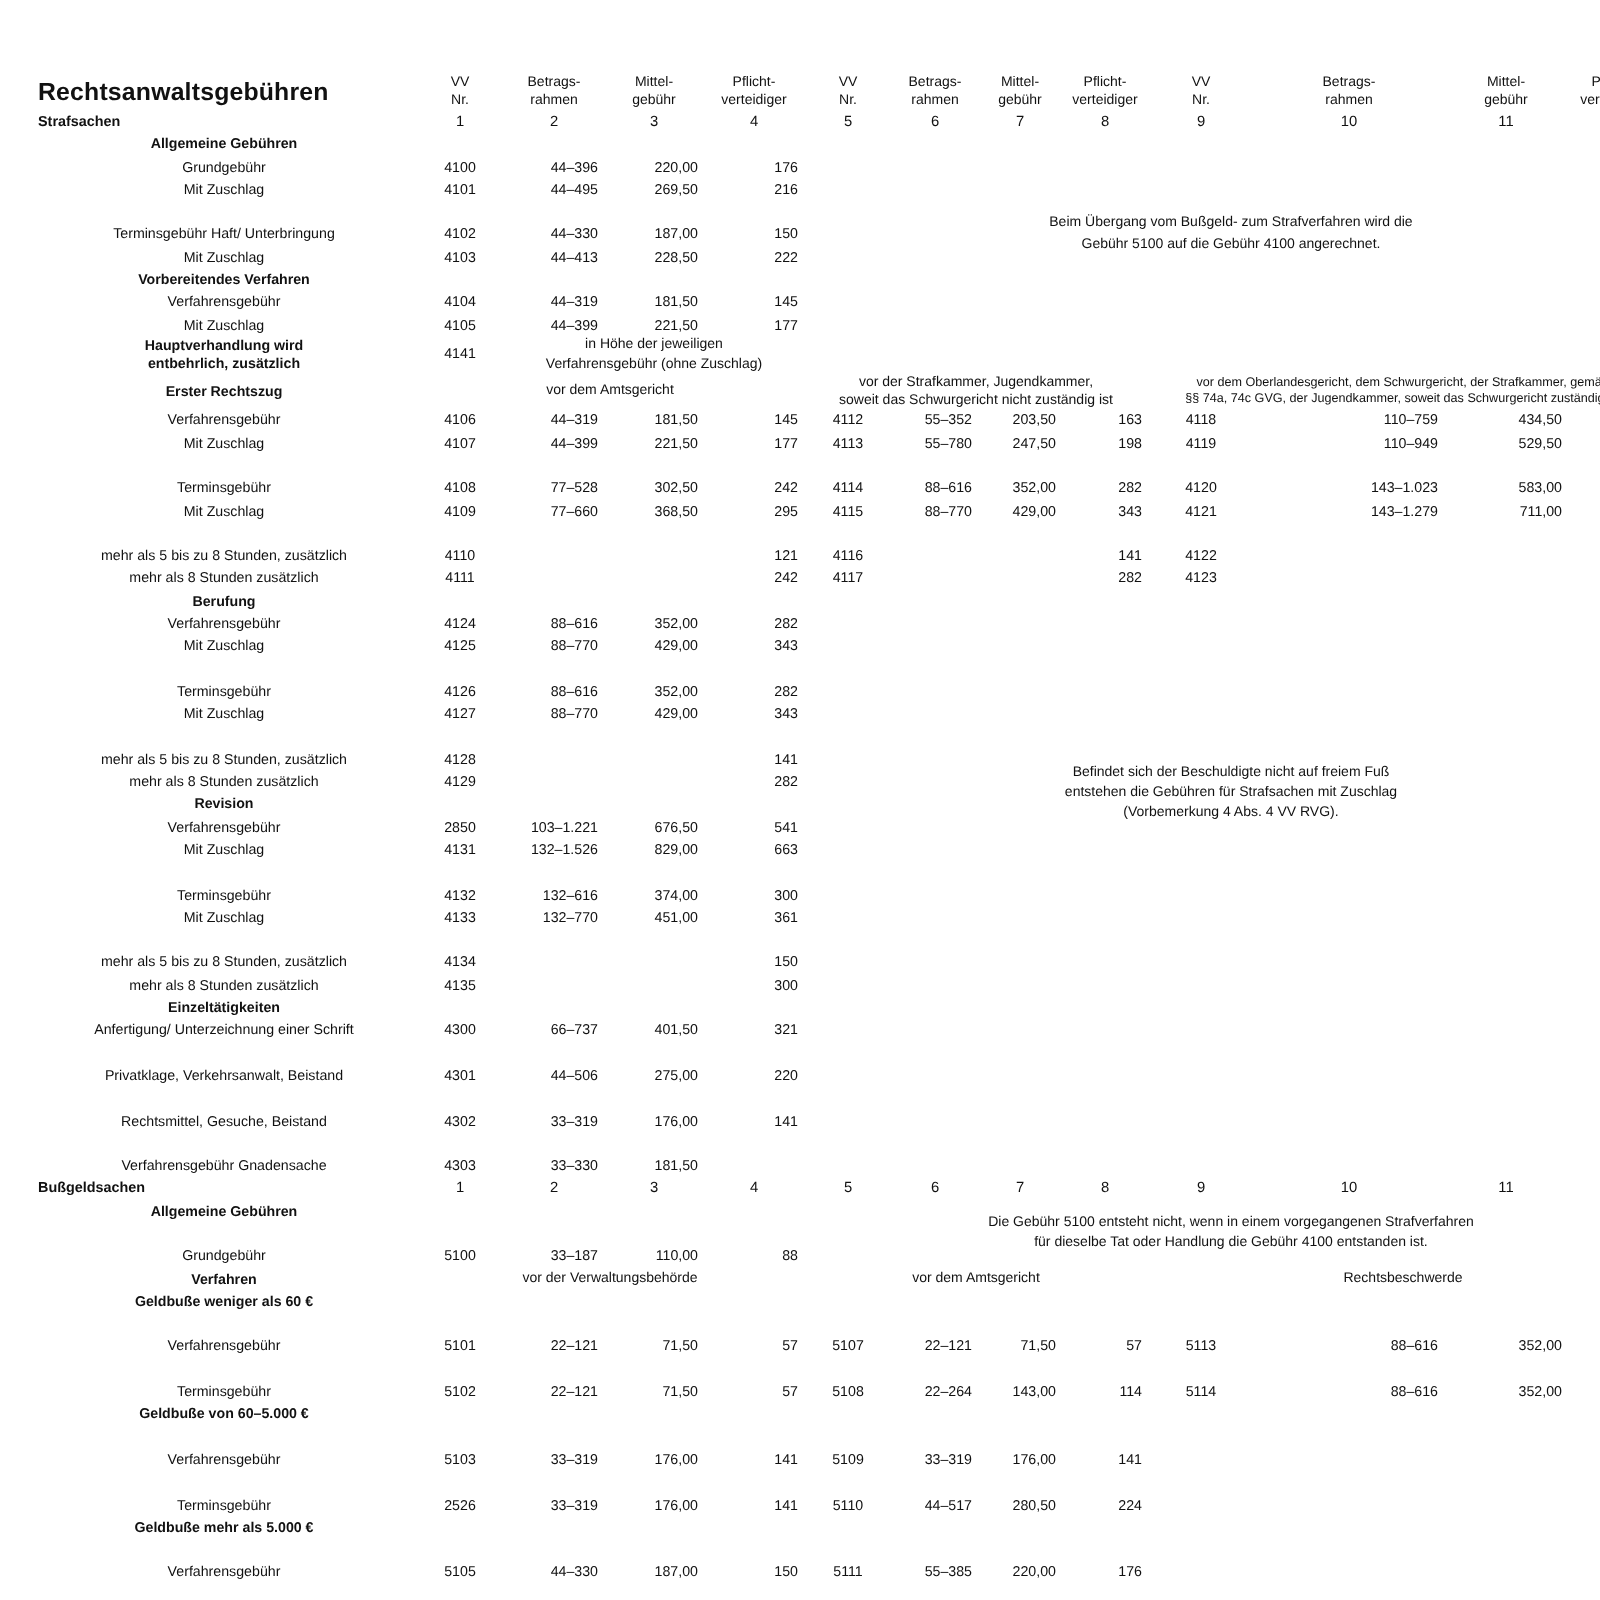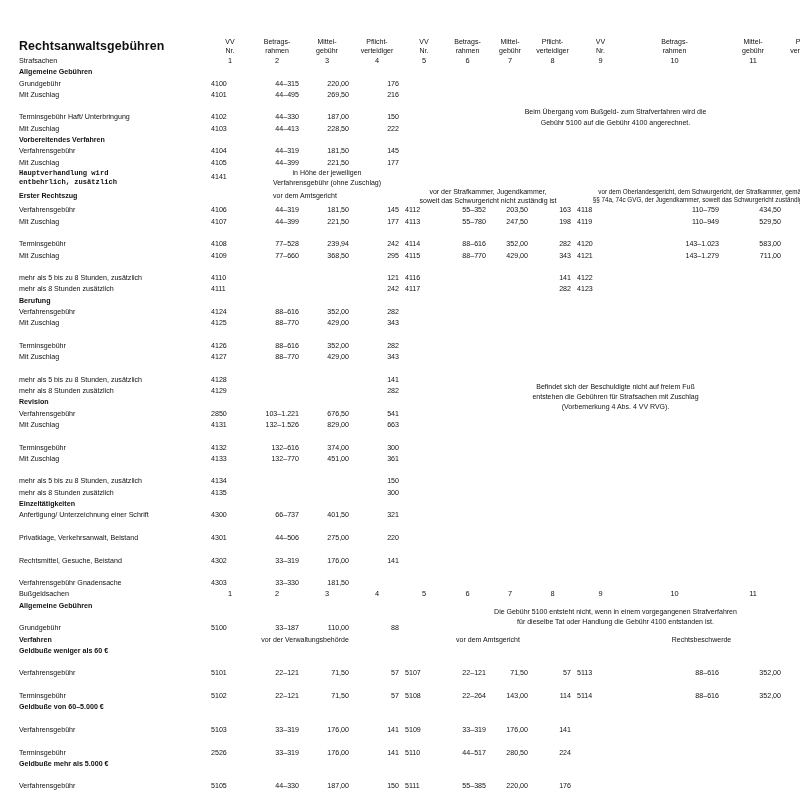--- a/index.html
+++ b/index.html
@@ -35,43 +35,43 @@
   .vl{border-left:0.8px solid #8b8b8b;}
   .vl-strong{border-left:1px solid #3a3a3a;}
 
   
   .top-rule td{border-top:2.2px solid #222;}
   .hr-thin td{border-top:0.8px solid #9a9a9a;}
   .hr-med td{border-top:1.1px solid #555;}
   .hr-strong td{border-top:1.6px solid #222;}
 
   
-  .lbl{text-align:left;padding-left:4px;}
-  .num{}
+  .lbl{text-align:center;padding-left:4px;}
+  .num{text-align:center;}
   .rgt{text-align:right;padding-right:7px;}
   .b{font-weight:bold;}
-  .sect{font-weight:normal;font-size:7.2px;}
+  .sect{font-weight:bold;font-size:7.2px;}
   .title{
     font-weight:bold;font-size:12.4px;letter-spacing:.1px;
     text-align:left;padding-left:4px;
   }
   .hd{
     text-align:center;font-size:7.0px;line-height:1.25;
     white-space:normal;font-weight:normal;
   }
   .colnum{text-align:center;font-size:7.4px;font-weight:normal;}
   .merged{
     text-align:center;white-space:normal;
     font-size:7.0px;line-height:1.3;
   }
   .note{
     text-align:center;white-space:normal;
     font-size:7.0px;line-height:1.45;
   }
-  .twoline{white-space:normal;line-height:1.22;font-family:Liberation Mono, monospace;}
+  .twoline{white-space:normal;line-height:1.22;}
   .gap td{height:3.4px;}
 </style>
 </head>
 <body>
 
 <div id="sheet">
 <table class="fee">
   <colgroup>
     <col style="width:192px">
     <col style="width:44px">
@@ -133,21 +133,21 @@
     <td class="vl-strong" rowspan="10" colspan="8">
       <div class="note">
         <span>Beim Übergang vom Bußgeld- zum Strafverfahren wird die</span><br>
         <span>Gebühr 5100 auf die Gebühr 4100 angerechnet.</span>
       </div>
     </td>
   </tr>
   <tr>
     <td class="lbl">Grundgebühr</td>
     <td class="num vl">4100</td>
-    <td class="rgt vl">44–315</td>
+    <td class="rgt vl">44–396</td>
     <td class="rgt vl">220,00</td>
     <td class="rgt vl">176</td>
   </tr>
   <tr>
     <td class="lbl">Mit Zuschlag</td>
     <td class="num vl">4101</td>
     <td class="rgt vl">44–495</td>
     <td class="rgt vl">269,50</td>
     <td class="rgt vl">216</td>
   </tr>
@@ -260,21 +260,21 @@
           <td class="vl"></td>
     <td class="vl-strong"></td>
           <td class="vl"></td>
           <td class="vl"></td>
           <td class="vl"></td>
   </tr>
   <tr>
     <td class="lbl">Terminsgebühr</td>
     <td class="num vl">4108</td>
     <td class="rgt vl">77–528</td>
-    <td class="rgt vl">239,94</td>
+    <td class="rgt vl">302,50</td>
     <td class="rgt vl">242</td>
     <td class="num vl-strong">4114</td>
     <td class="rgt vl">88–616</td>
     <td class="rgt vl">352,00</td>
     <td class="rgt vl">282</td>
     <td class="num vl-strong">4120</td>
     <td class="rgt vl">143–1.023</td>
     <td class="rgt vl">583,00</td>
     <td class="rgt vl">466</td>
   </tr>

